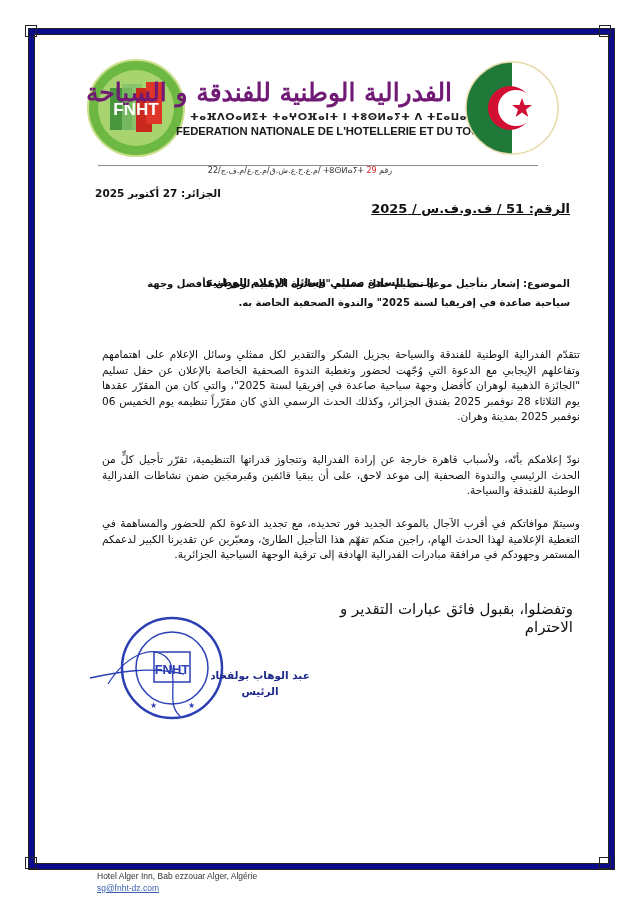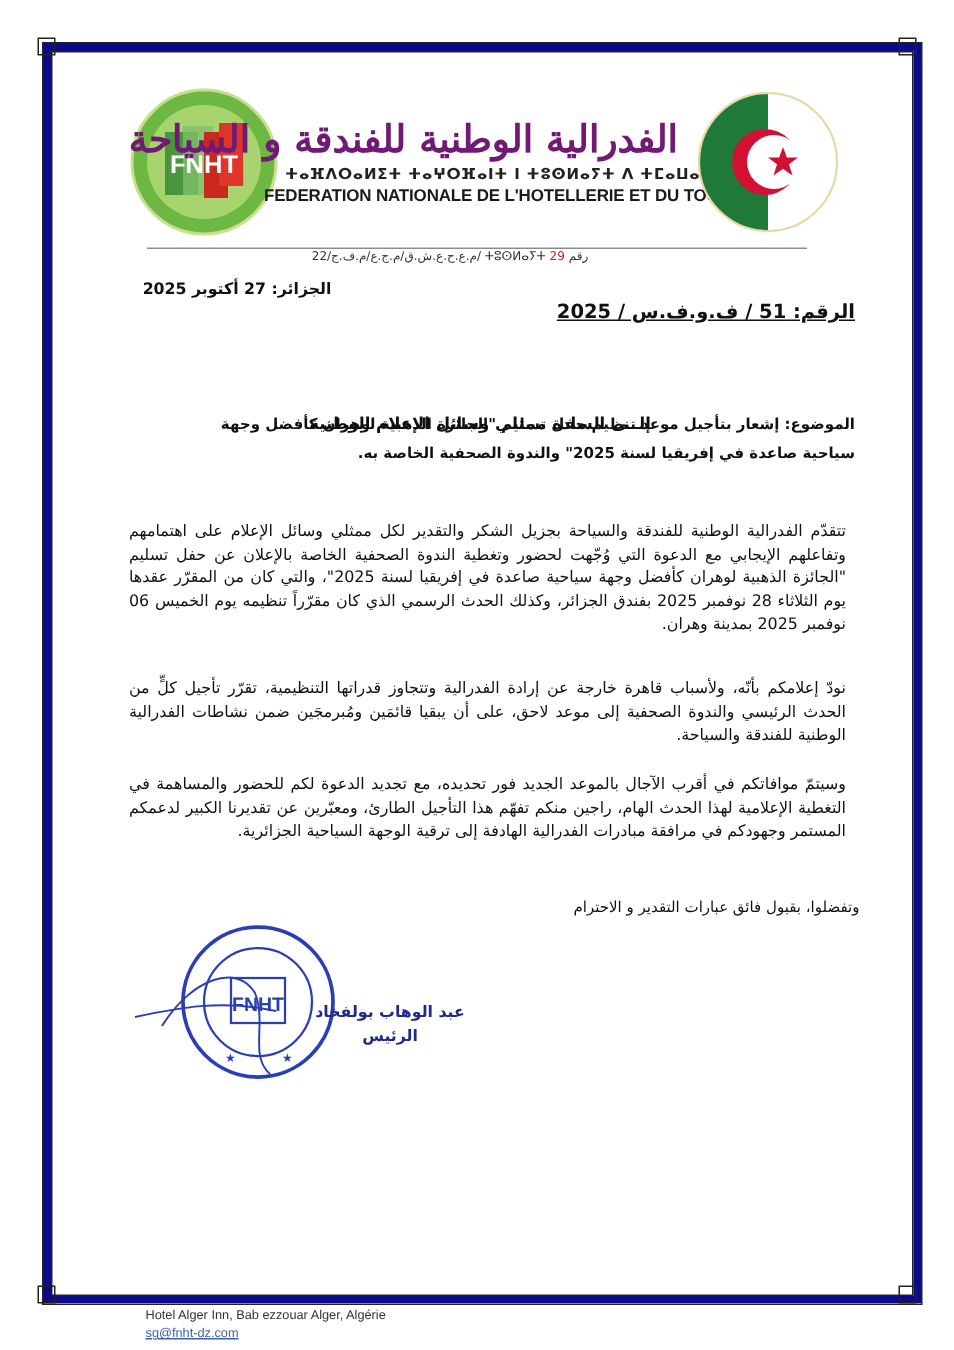--- a/index.html
+++ b/index.html
@@ -23,25 +23,25 @@
     .header-rule { position: absolute; left: 98px; top: 165px; width: 440px; height: 1px; background: #8c8c8c; }
     .approval { position: absolute; left: 200px; top: 166px; width: 200px; text-align: center; font-size: 8px; color: #333; direction: rtl; white-space: nowrap; }
     .approval .num { color: #d32020; }
 
     .date-line { position: absolute; left: 78px; top: 187px; width: 160px; text-align: center; font-weight: bold; font-size: 10.5px; direction: rtl; unicode-bidi: plaintext; }
     .ref-line { position: absolute; left: 340px; top: 201px; width: 230px; text-align: right; font-weight: bold; font-size: 13px; direction: rtl; text-decoration: underline; }
 
     .addressee { position: absolute; left: 160px; top: 240px; width: 320px; text-align: center; font-weight: bold; font-size: 11px; direction: rtl; margin-top: 36px; }
     .subject { position: absolute; left: 110px; top: 274px; width: 460px; font-weight: bold; font-size: 10px; line-height: 19px; direction: rtl; }
 
-    .para { position: absolute; left: 86px; width: 478px; text-align: justify; text-align-last: right; font-family: "DejaVu Sans", sans-serif; font-size: 10.6px; line-height: 15.6px; direction: rtl; color: #111; }
+    .para { position: absolute; left: 102px; width: 478px; text-align: justify; text-align-last: right; font-family: "DejaVu Sans", sans-serif; font-size: 10.6px; line-height: 15.6px; direction: rtl; color: #111; }
     .p1 { top: 347px; }
     .p2 { top: 452px; }
     .p3 { top: 516px; }
-    .closing { position: absolute; left: 290px; top: 600px; width: 283px; text-align: right; font-size: 10px; direction: rtl; }
+    .closing { position: absolute; left: 290px; top: 600px; width: 283px; text-align: right; font-size: 15px; direction: rtl; }
 
     .stamp { position: absolute; left: 88px; top: 612px; width: 140px; height: 112px; }
     .signer { position: absolute; left: 200px; top: 667px; width: 120px; text-align: center; font-weight: bold; font-size: 10.5px; color: #1d2a8c; direction: rtl; line-height: 16px; }
 
     .footer { position: absolute; left: 97px; top: 870px; font-family: "Liberation Sans", sans-serif; font-size: 8.5px; line-height: 12px; color: #333; }
     .footer .email { color: #3a5fb0; text-decoration: underline; }
   </style>
 </head>
 <body>
 

